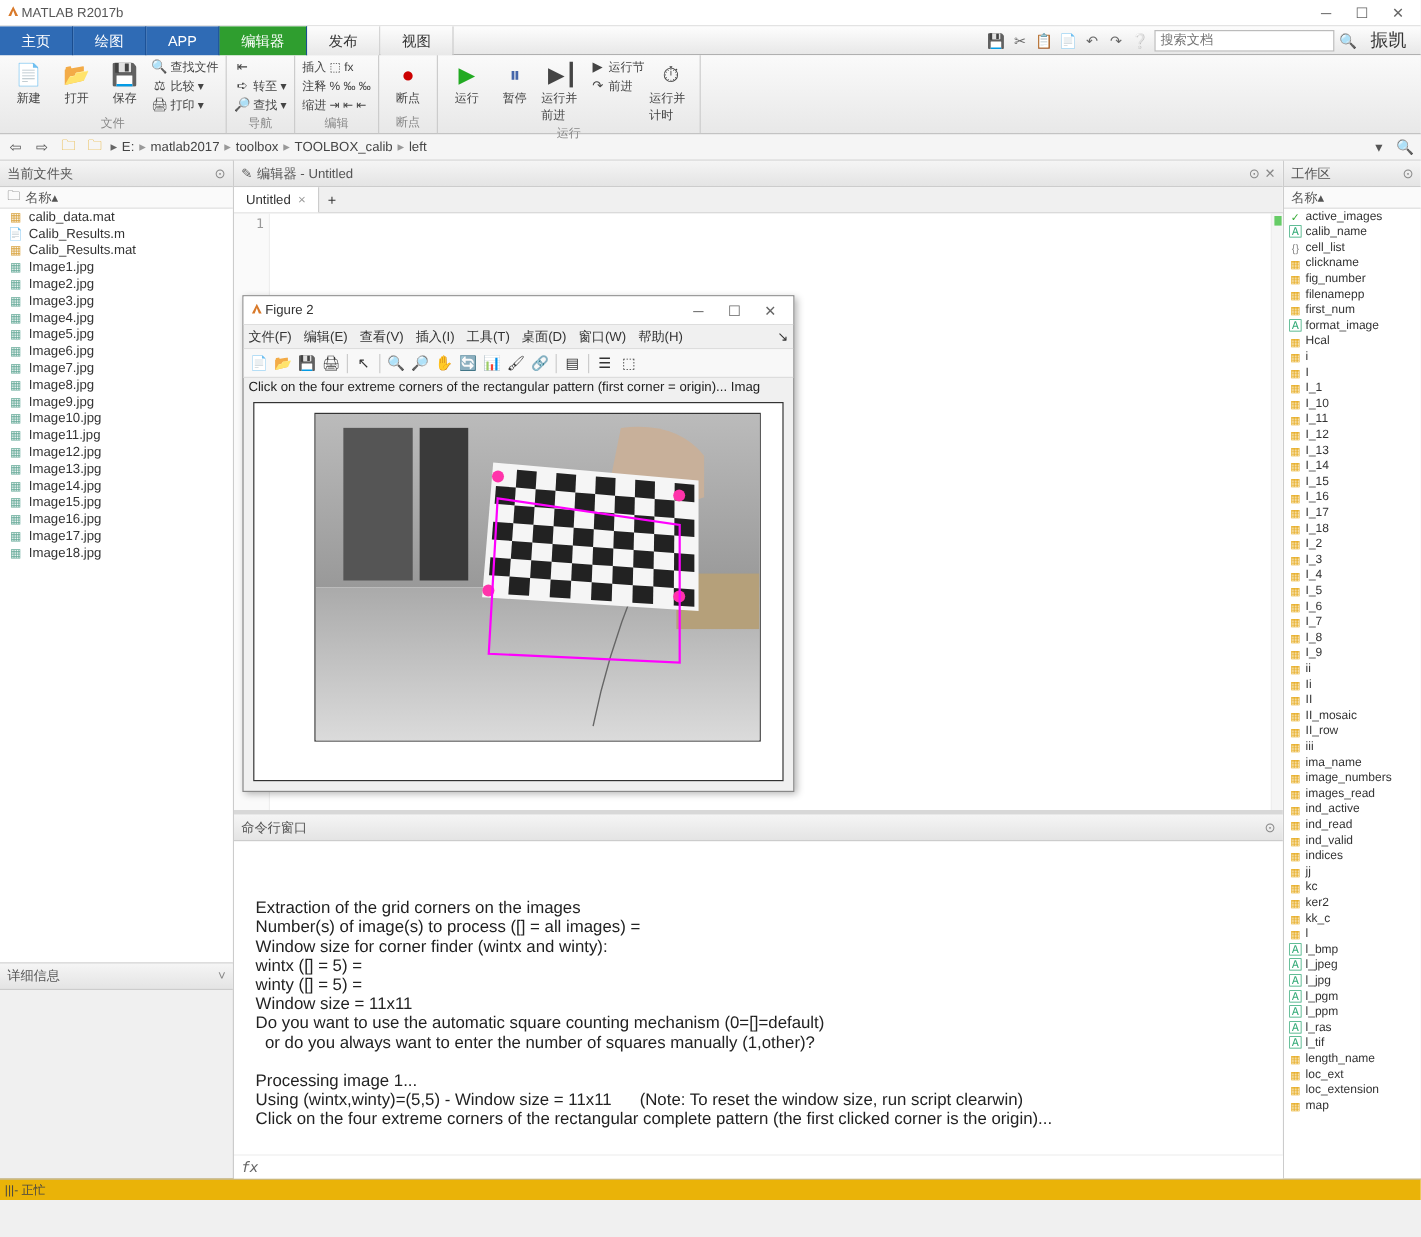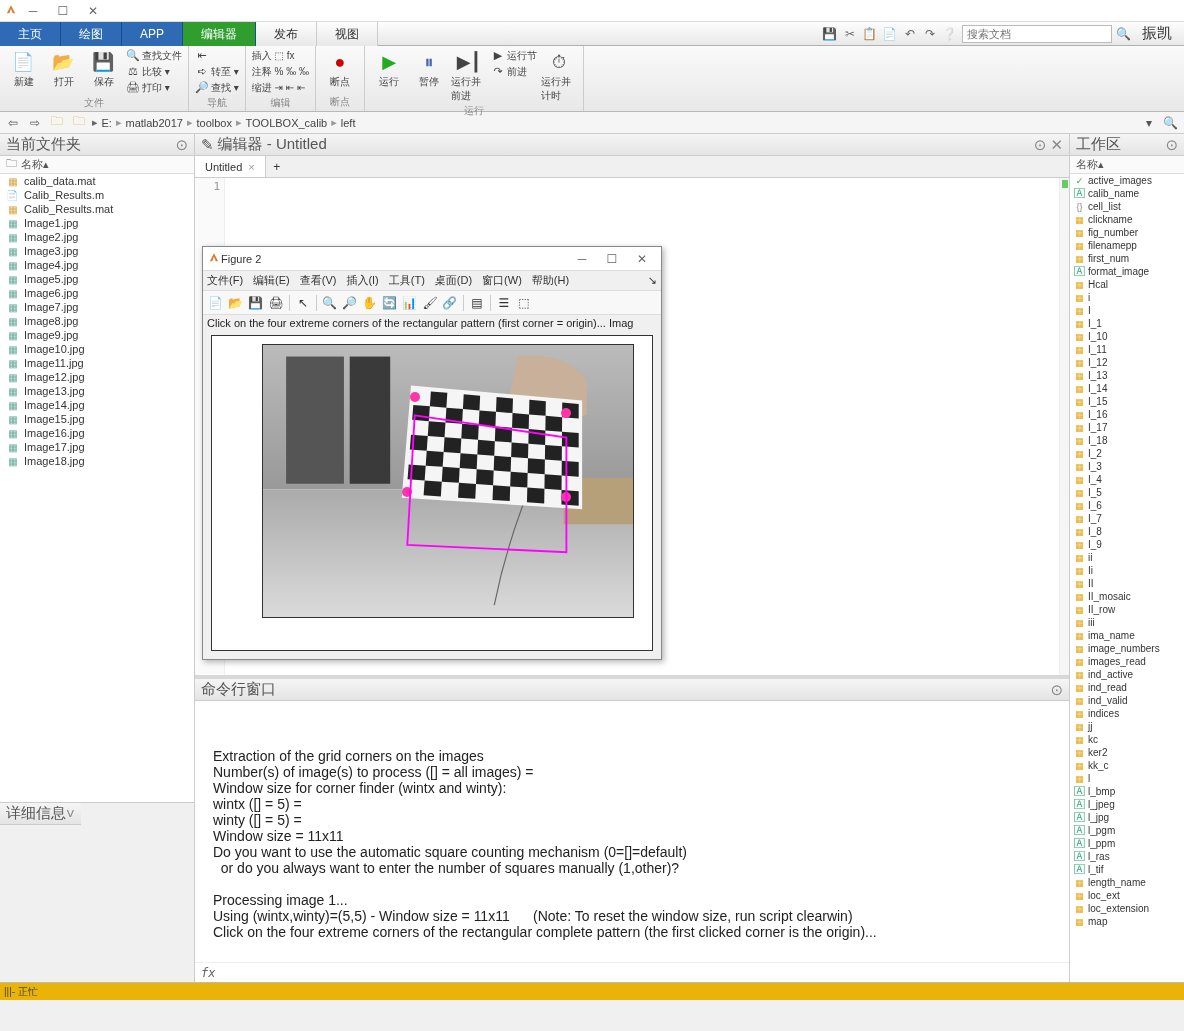--- a/index.html
+++ b/index.html
@@ -33,28 +33,28 @@
 .addressbar { height: 22px; background: #f5f5f5; border-bottom: 1px solid #ccc; display: flex; align-items: center; padding: 0 4px; gap: 4px; }
 .addrbtn { width: 18px; height: 18px; display: flex; align-items: center; justify-content: center; color: #555; }
 .crumbs { display: flex; align-items: center; gap: 4px; font-size: 11px; color: #444; flex: 1; }
 .crumb-sep { color: #999; }
 
 .content { display: flex; height: 848px; }
 .leftcol { width: 195px; display: flex; flex-direction: column; border-right: 1px solid #ccc; }
 .midcol { flex: 1; display: flex; flex-direction: column; min-width: 0; position: relative; }
 .rightcol { width: 115px; border-left: 1px solid #ccc; background: #fff; display: flex; flex-direction: column; }
 
-.panelhdr { height: 22px; background: linear-gradient(to bottom, #f5f5f5, #e4e4e4); border-bottom: 1px solid #ccc; display: flex; align-items: center; padding: 0 6px; font-size: 15px; color: #555; }
+.panelhdr { height: 22px; background: linear-gradient(to bottom, #f5f5f5, #e4e4e4); border-bottom: 1px solid #ccc; display: flex; align-items: center; padding: 0 6px; font-size: 11px; color: #555; }
 .panelhdr .ctrl { margin-left: auto; display: flex; gap: 4px; color: #888; }
 .panelhdr .ctrl span { cursor: pointer; }
 .listhdr { height: 18px; background: #fafafa; border-bottom: 1px solid #ddd; padding: 0 6px; font-size: 11px; color: #555; display: flex; align-items: center; }
 .filelist { flex: 1; overflow: auto; background: #fff; }
 .fileitem { display: flex; align-items: center; gap: 4px; padding: 1px 6px; font-size: 11px; color: #333; }
 .fileitem .fic { width: 14px; height: 12px; font-size: 10px; display: flex; align-items: center; justify-content: center; }
-.detailspanel { height: 180px; border-top: 1px solid #ccc; display: flex; }
+.detailspanel { height: 180px; border-top: 1px solid #ccc; display: flex; flex-direction: column; }
 .detailsbody { flex: 1; display: flex; align-items: center; justify-content: center; font-size: 11px; color: #777; background: #fff; }
 
 .editorpane { flex: 0 0 545px; background: #fff; display: flex; flex-direction: column; border-bottom: 4px solid #d8d8d8; min-height: 0; }
 .editortabs { height: 22px; background: #f0f0f0; border-bottom: 1px solid #ccc; display: flex; }
 .edtab { padding: 0 10px; border-right: 1px solid #ccc; background: #fff; display: flex; align-items: center; font-size: 11px; gap: 6px; }
 .edtab .close { color: #999; }
 .addtab { width: 22px; display: flex; align-items: center; justify-content: center; }
 .editorbody { flex: 1; display: flex; background: #fff; }
 .gutter { width: 30px; background: #fafafa; border-right: 1px solid #eee; text-align: right; padding: 2px 4px; font-size: 11px; color: #999; font-family: Consolas, monospace; }
 .codearea { flex: 1; font-family: Consolas, monospace; background: #fff; }
@@ -89,20 +89,21 @@
 
 svg.mlicon { width: 14px; height: 14px; }
 </style>
 </head>
 <body>
 
 <div class="titlebar">
   <svg class="mlicon" viewBox="0 0 24 24">
       <path fill="#d97a2b" d="M12 2 L5 16 L9 16 L12 8 L15 16 L19 16 Z"></path>
     </svg>
+  <span class="titlebar-title">MATLAB R2017b</span>
   <div class="win-controls">
     <div class="win-btn">─</div>
     <div class="win-btn">☐</div>
     <div class="win-btn">✕</div>
   </div>
 </div>
 
 <div class="maintabs">
   <div class="mtab">主页</div>
   <div class="mtab">绘图</div>

